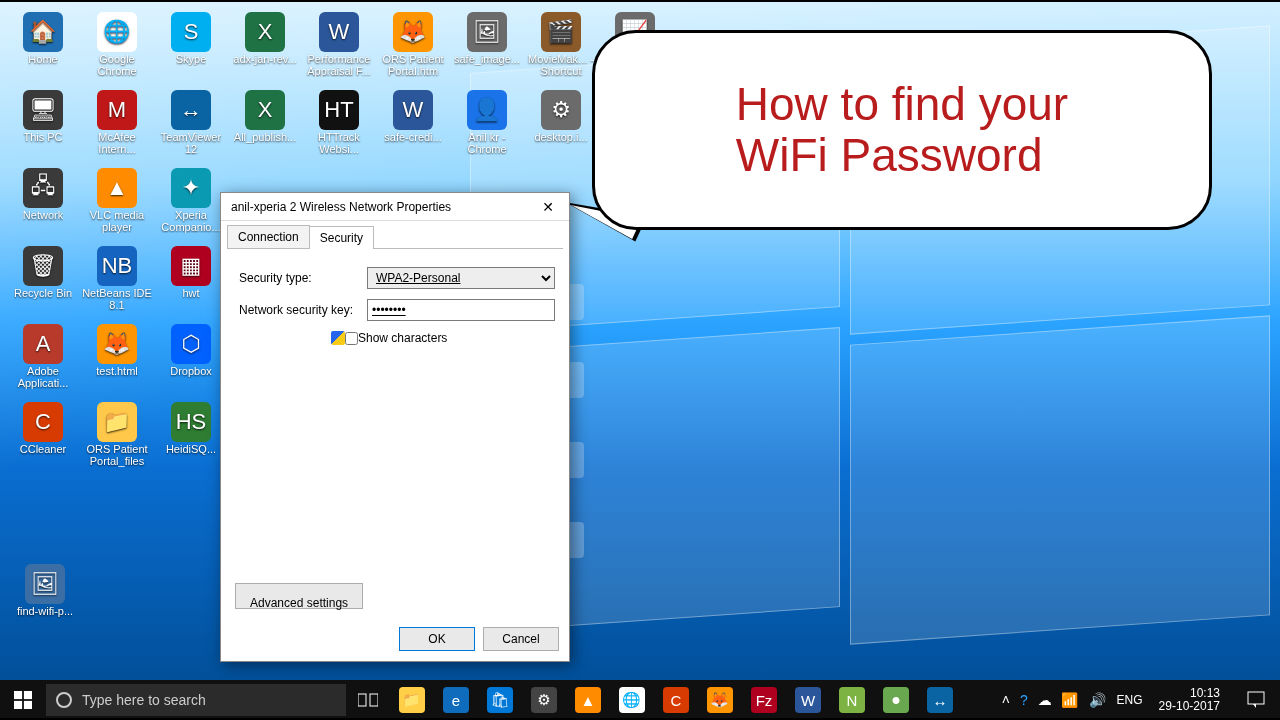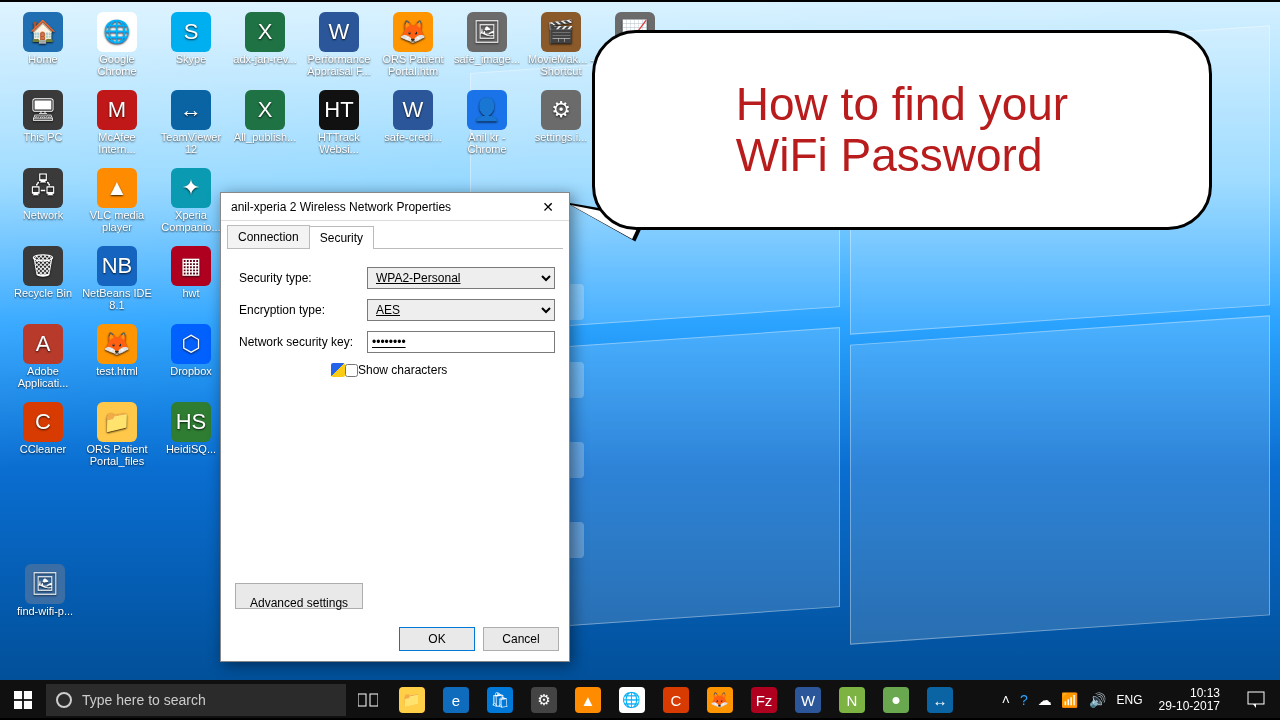--- a/index.html
+++ b/index.html
@@ -180,21 +180,21 @@
       <div class="di">
         <div class="ic" style="background:#2b579a">W</div>
         <div class="lbl">safe-credi...</div>
       </div>
       <div class="di">
         <div class="ic" style="background:#1a73e8">👤</div>
         <div class="lbl">Anil kr - Chrome</div>
       </div>
       <div class="di">
         <div class="ic" style="background:#6b6b6b">⚙</div>
-        <div class="lbl">settings.i...</div>
+        <div class="lbl">desktop.i...</div>
       </div>
       <div class="di">
         <div class="ic" style="background:#3a3a3a">🖧</div>
         <div class="lbl">Network</div>
       </div>
       <div class="di">
         <div class="ic" style="background:#ff8c00">▲</div>
         <div class="lbl">VLC media player</div>
       </div>
       <div class="di">
@@ -290,26 +290,20 @@
       <div class="tab">Connection</div>
       <div class="tab active">Security</div>
     </div>
     <div class="tabline"></div>
 
     <div class="form">
       <div class="row">
         <label>Security type:</label>
         <select>
           <option>WPA2-Personal</option>
-        </select>
-      </div>
-      <div class="row">
-        <label>Encryption type:</label>
-        <select>
-          <option>AES</option>
         </select>
       </div>
       <div class="row">
         <label>Network security key:</label>
         <input type="text" value="••••••••" style="">
       </div>
       <div class="chk">
         <span class="shield"></span>
         <input type="checkbox" style="">
         <span>Show characters</span>

